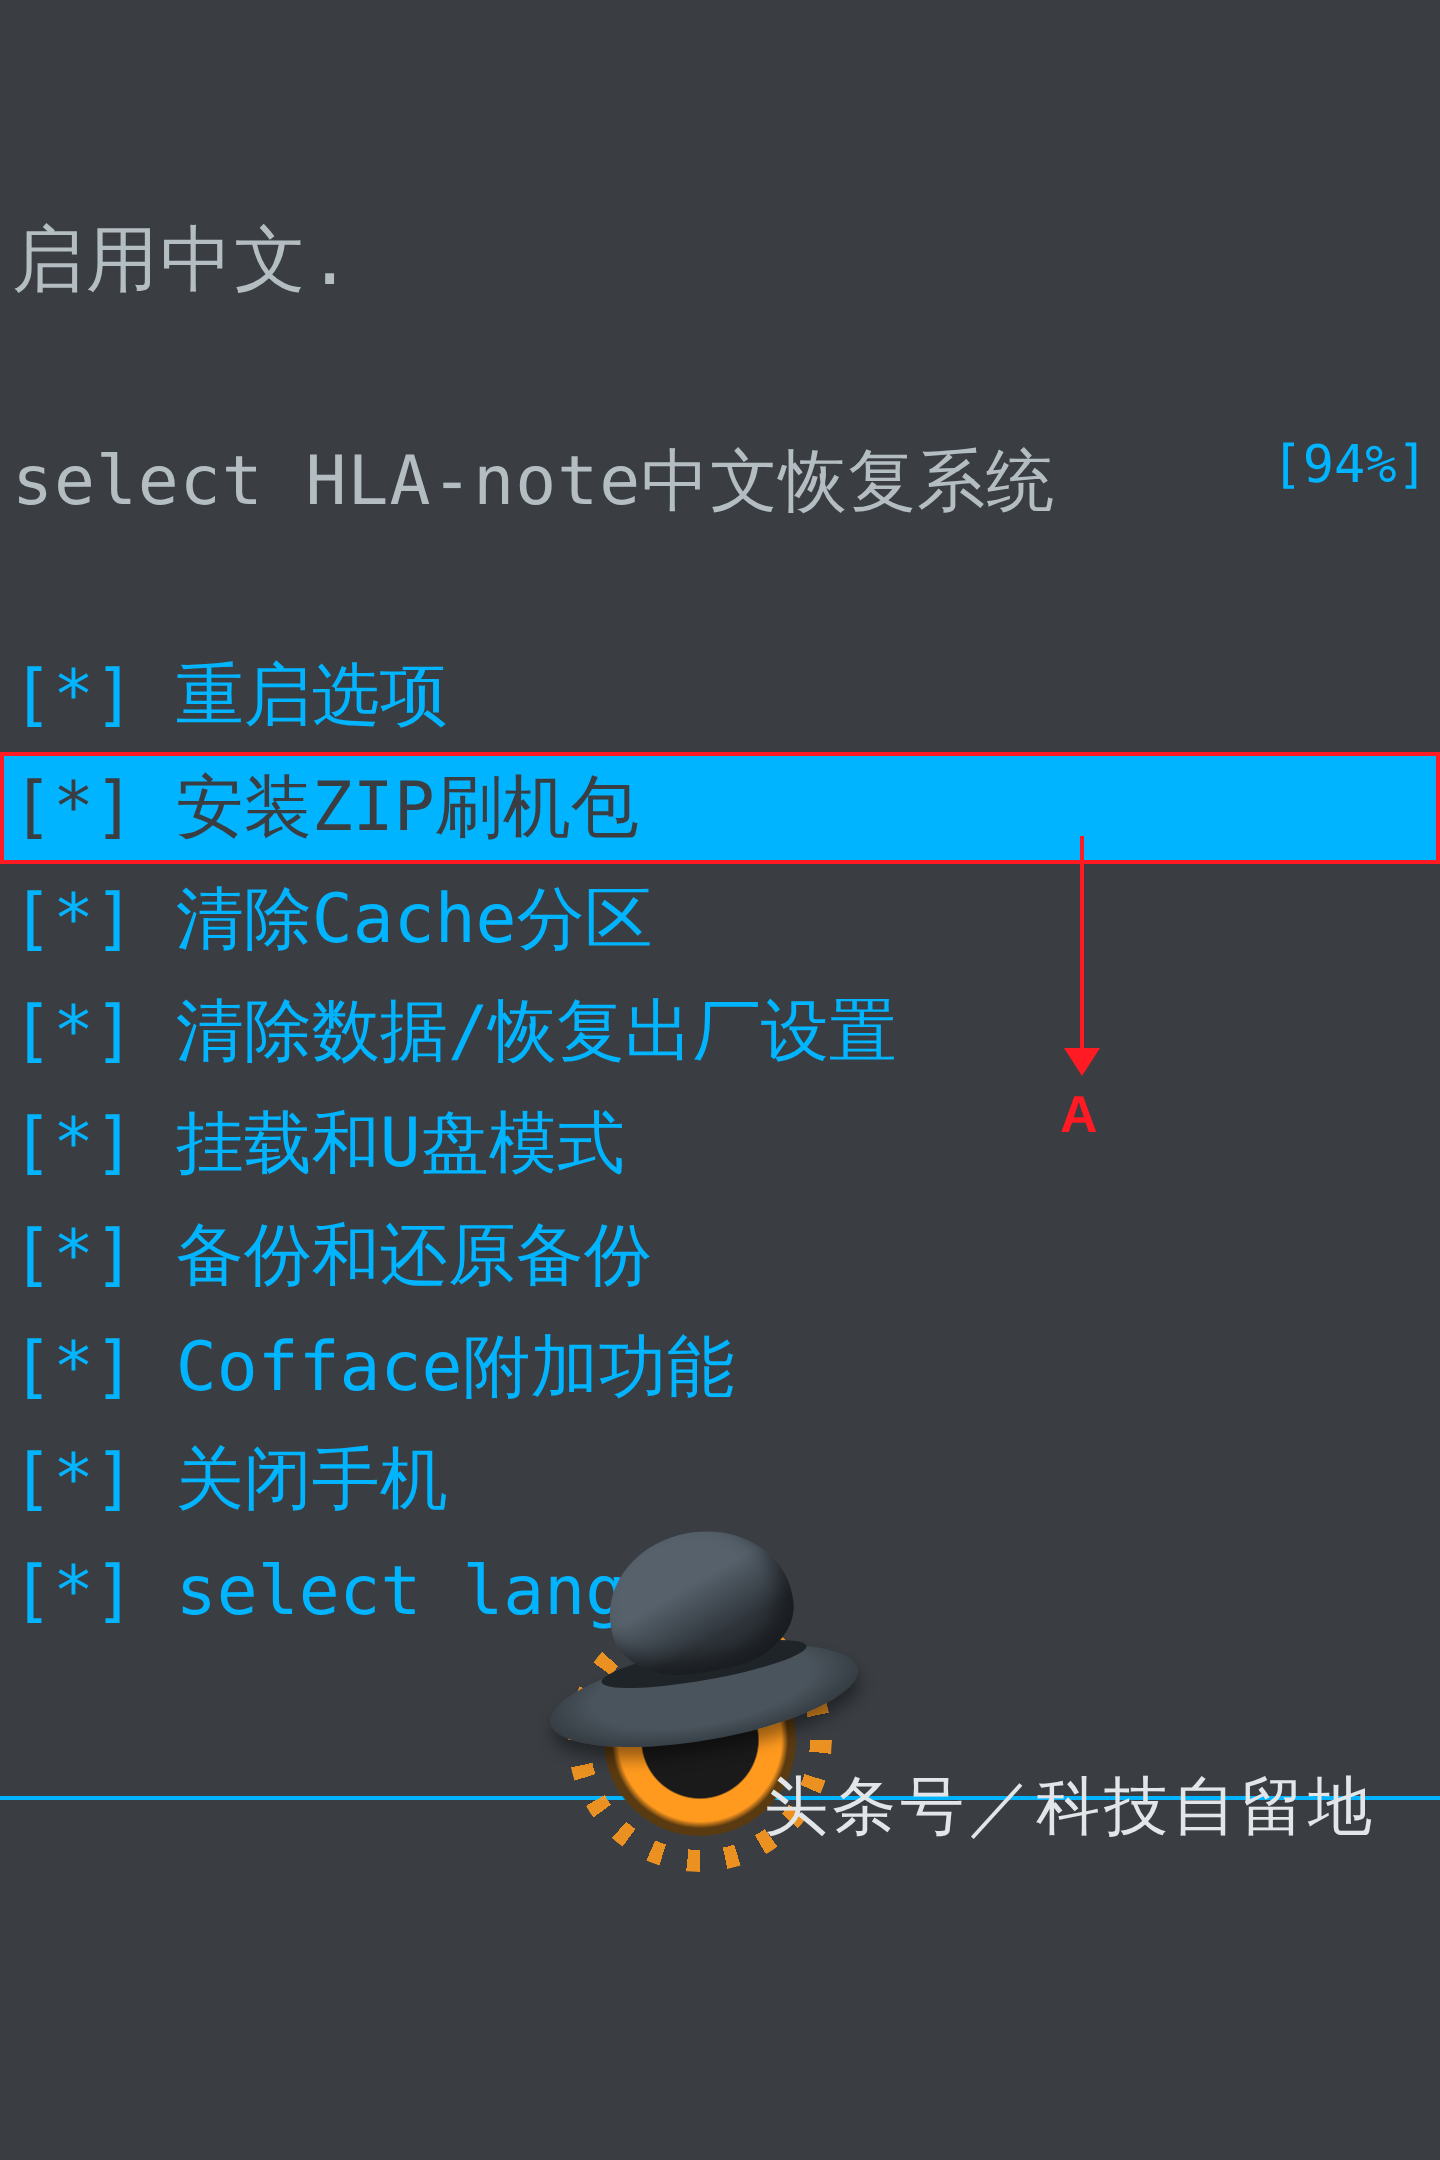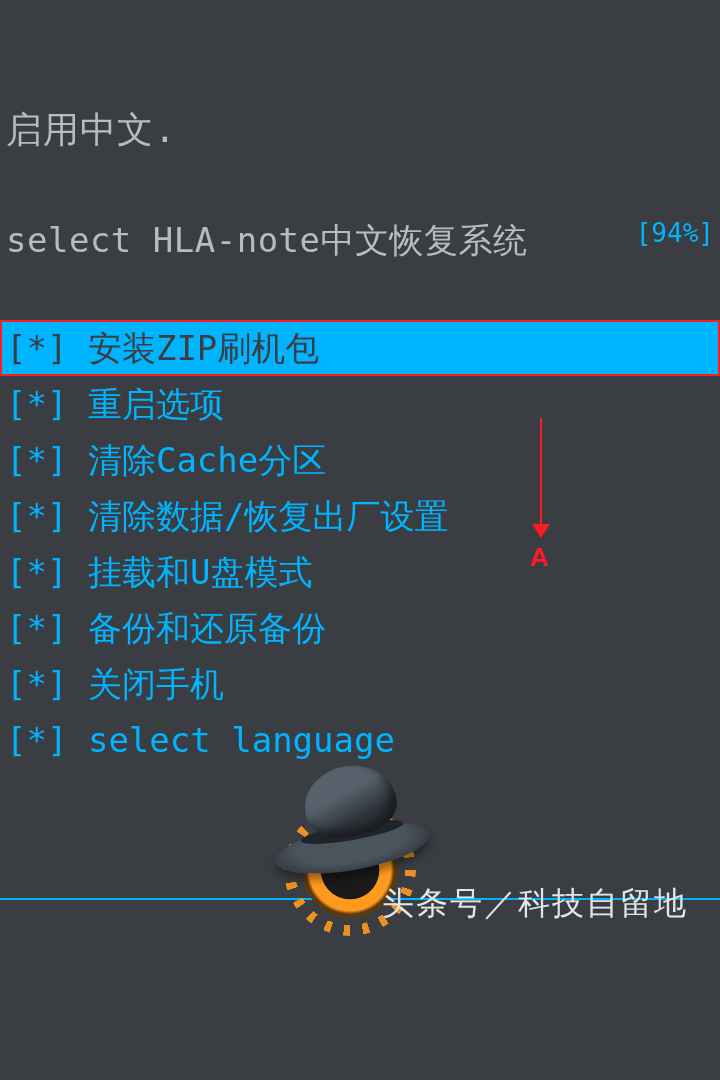--- a/index.html
+++ b/index.html
@@ -187,43 +187,47 @@
 <body>
 
 <div class="screen">
 
   <div class="status-msg">启用中文.</div>
 
   <div class="title-line">select HLA-note中文恢复系统</div>
   <div class="battery">[94%]</div>
 
   <div class="menu">
+    <div class="menu-item">
+      <span class="bullet">[*]</span>
+      <span>重启选项</span>
+    </div>
     <div class="menu-item selected">
       <span class="bullet">[*]</span>
       <span>安装ZIP刷机包</span>
     </div>
     <div class="menu-item">
       <span class="bullet">[*]</span>
-      <span>重启选项</span>
-    </div>
-    <div class="menu-item">
-      <span class="bullet">[*]</span>
       <span>清除Cache分区</span>
     </div>
     <div class="menu-item">
       <span class="bullet">[*]</span>
       <span>清除数据/恢复出厂设置</span>
     </div>
     <div class="menu-item">
       <span class="bullet">[*]</span>
       <span>挂载和U盘模式</span>
     </div>
     <div class="menu-item">
       <span class="bullet">[*]</span>
       <span>备份和还原备份</span>
+    </div>
+    <div class="menu-item">
+      <span class="bullet">[*]</span>
+      <span>Cofface附加功能</span>
     </div>
     <div class="menu-item">
       <span class="bullet">[*]</span>
       <span>关闭手机</span>
     </div>
     <div class="menu-item">
       <span class="bullet">[*]</span>
       <span>select language</span>
     </div>
   </div>

